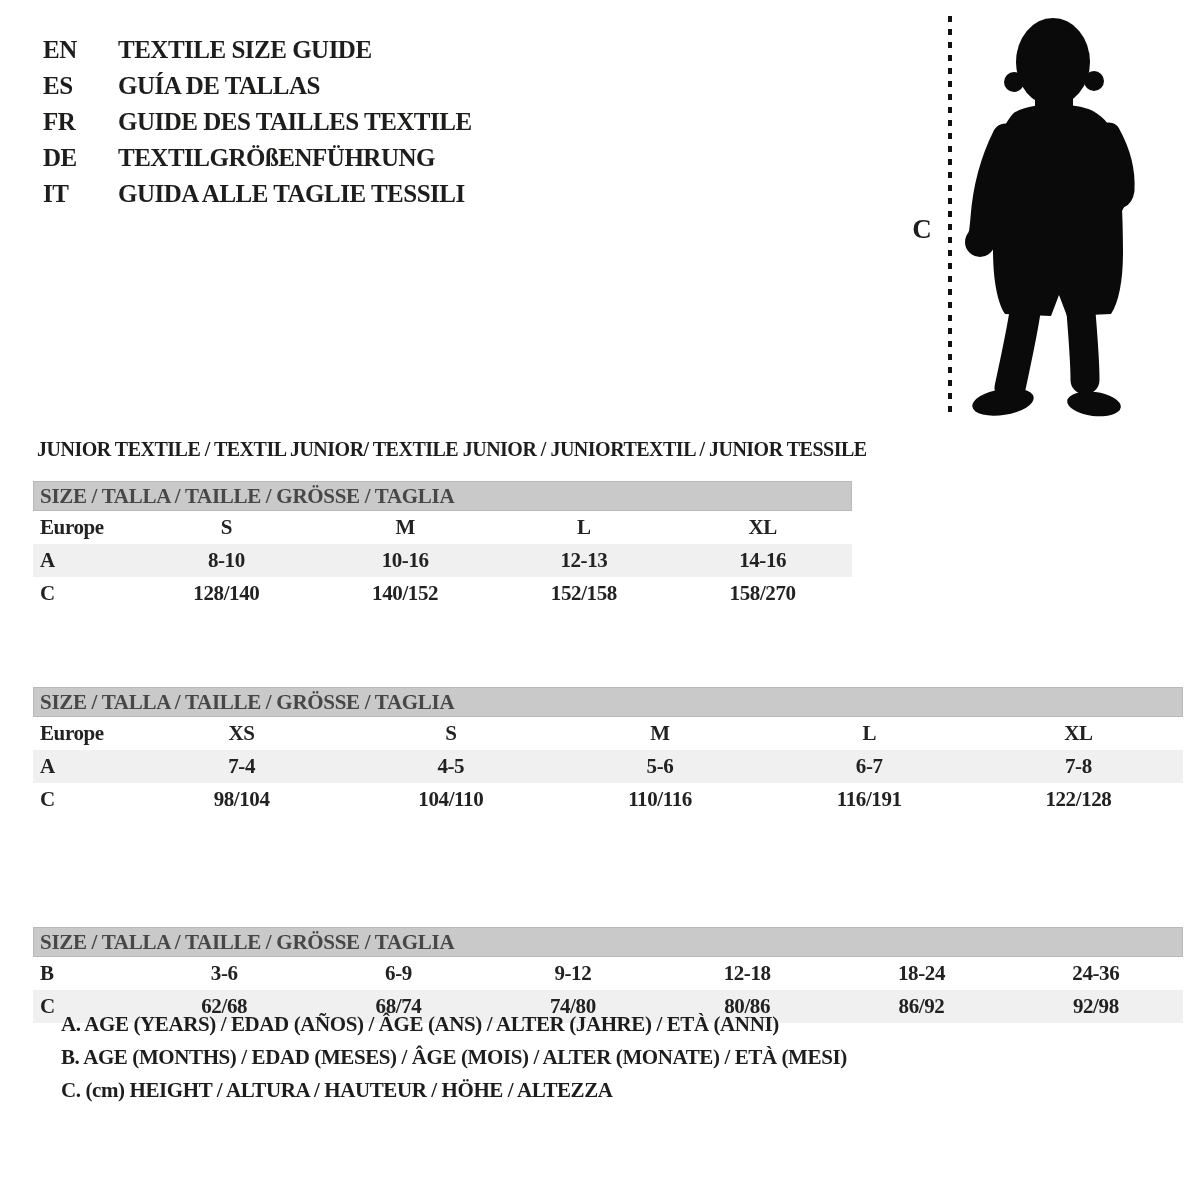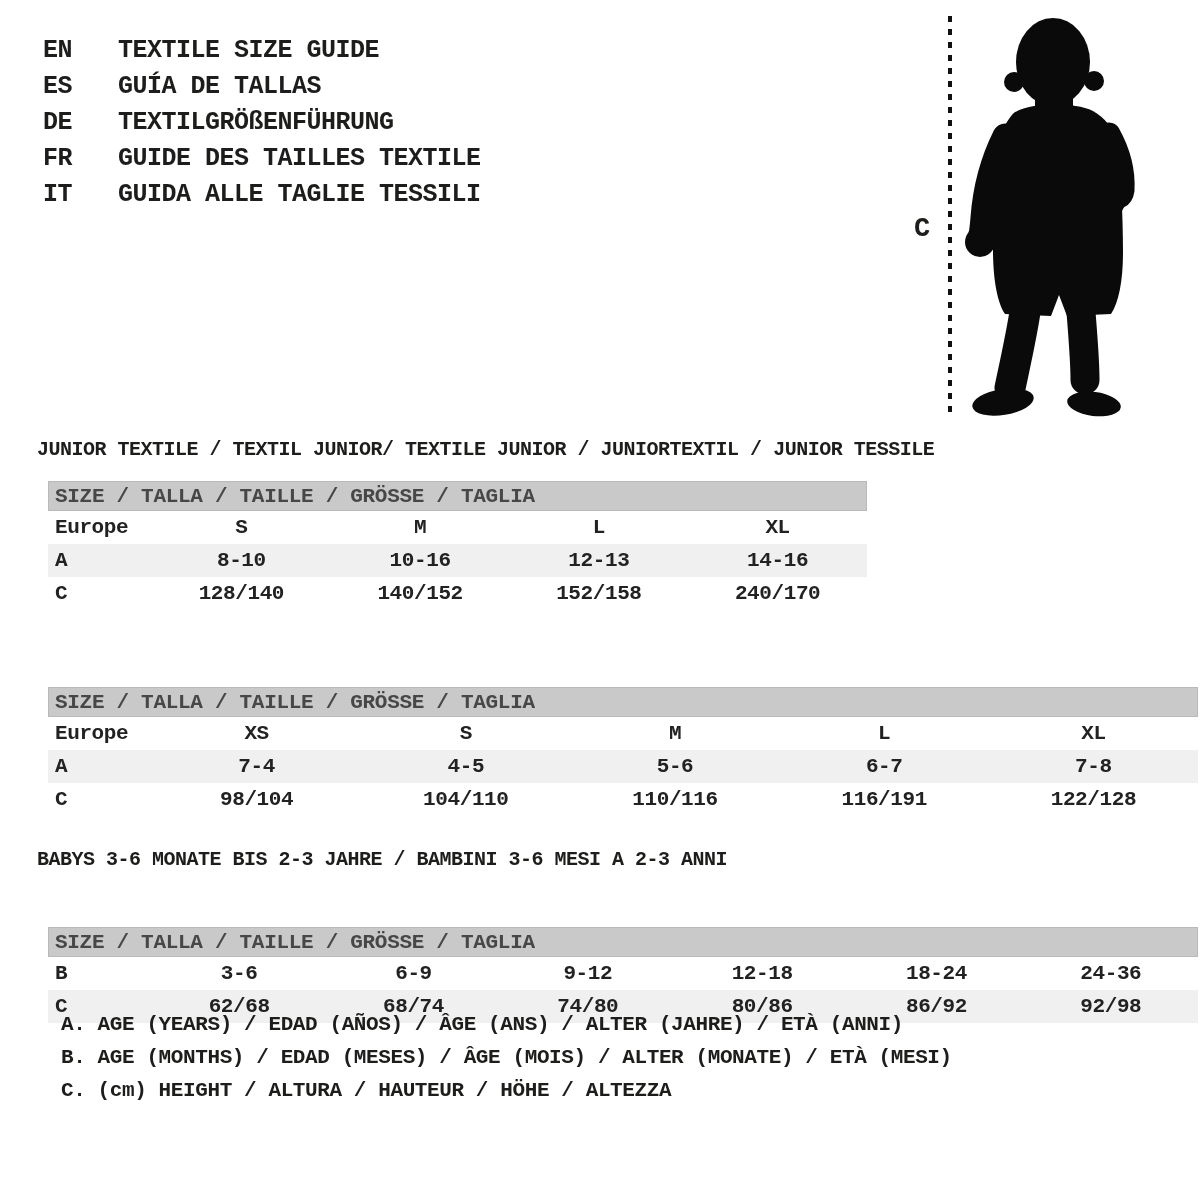--- a/index.html
+++ b/index.html
@@ -1,46 +1,46 @@
 <!DOCTYPE html>
 <html><head>
 <meta charset="utf-8">
 <style>
   html,body{margin:0;padding:0;background:#ffffff;}
   .page{
     position:relative;
     width:1200px;height:1200px;
     background:#ffffff;
-    font-family:Liberation Mono, monospace;
+    font-family:Liberation Serif, serif;
     color:#1d1d1b;
     overflow:hidden;
   }
   
   .lang-block{position:absolute;left:43px;top:32px;}
   .lang-row{display:flex;height:36px;align-items:center;
     font-size:25px;font-weight:bold;letter-spacing:-0.5px;}
   .lang-code{width:75px;}
   .lang-title{white-space:nowrap;}
   
   .measure-line{position:absolute;left:946px;top:16px;}
   .measure-label{position:absolute;left:908px;top:214px;width:28px;
     font-size:27px;font-weight:bold;text-align:center;}
   .silhouette{position:absolute;left:963px;top:14px;}
   
   .sec-title{position:absolute;font-size:20px;font-weight:bold;
     letter-spacing:-0.5px;white-space:nowrap;}
   .sec-title .sub{font-size:0.62em;vertical-align:-0.12em;}
   .sec-title.two-line{white-space:normal;line-height:36px;}
   
-  .stable{position:absolute;margin-left:15px;}
+  .stable{position:absolute;}
   .size-bar{height:30px;background:#c9c9c9;display:flex;align-items:center;
     padding-left:7px;font-size:21px;font-weight:bold;color:#474747;
     letter-spacing:-0.3px;box-shadow:inset 0 0 0 1px #b9b9b9;box-sizing:border-box;}
   .trow{display:flex;height:33px;align-items:center;font-size:21px;
-    font-weight:bold;letter-spacing:-0.4px;color:#222222;}
+    font-weight:bold;letter-spacing:-0.4px;color:#222222;justify-content:center;}
   .trow .lbl{width:104px;padding-left:7px;box-sizing:border-box;text-align:left;}
   .trow .cell{flex:1;text-align:center;}
   .row-alt{background:#f0f0f0;}
   
   .legend{position:absolute;left:37px;top:1008px;margin-left:24px;}
   .legend-line{font-size:21px;font-weight:bold;letter-spacing:-0.4px;
     line-height:33px;white-space:nowrap;}
 </style>
 </head>
 <body>
@@ -50,26 +50,26 @@
   <div class="lang-block">
     <div class="lang-row">
       <span class="lang-code">EN</span>
       <span class="lang-title">TEXTILE SIZE GUIDE</span>
     </div>
     <div class="lang-row">
       <span class="lang-code">ES</span>
       <span class="lang-title">GUÍA DE TALLAS</span>
     </div>
     <div class="lang-row">
+      <span class="lang-code">FR</span>
+      <span class="lang-title">GUIDE DES TAILLES TEXTILE</span>
+    </div>
+    <div class="lang-row">
       <span class="lang-code">DE</span>
       <span class="lang-title">TEXTILGRÖßENFÜHRUNG</span>
-    </div>
-    <div class="lang-row">
-      <span class="lang-code">FR</span>
-      <span class="lang-title">GUIDE DES TAILLES TEXTILE</span>
     </div>
     <div class="lang-row">
       <span class="lang-code">IT</span>
       <span class="lang-title">GUIDA ALLE TAGLIE TESSILI</span>
     </div>
   </div>
 
   <div class="measure-line">
     <svg width="8" height="402" aria-hidden="true">
       <line x1="4" y1="0" x2="4" y2="402" stroke="#111111" stroke-width="4" stroke-dasharray="6 7"></line>
@@ -115,21 +115,21 @@
       <span class="cell">8-10</span>
       <span class="cell">10-16</span>
       <span class="cell">12-13</span>
       <span class="cell">14-16</span>
     </div>
     <div class="trow">
       <span class="lbl">C</span>
       <span class="cell">128/140</span>
       <span class="cell">140/152</span>
       <span class="cell">152/158</span>
-      <span class="cell">240/170</span>
+      <span class="cell">158/270</span>
     </div>
   </div>
 
   <div class="stable" style="left:33px;top:687px;width:1150px;">
     <div class="size-bar">SIZE / TALLA / TAILLE / GRÖSSE / TAGLIA</div>
     <div class="trow">
       <span class="lbl">Europe</span>
       <span class="cell">XS</span>
       <span class="cell">S</span>
       <span class="cell">M</span>
@@ -148,21 +148,20 @@
       <span class="lbl">C</span>
       <span class="cell">98/104</span>
       <span class="cell">104/110</span>
       <span class="cell">110/116</span>
       <span class="cell">116/191</span>
       <span class="cell">122/128</span>
     </div>
   </div>
 
   <div class="sec-title two-line" style="left:37px;top:842px;width:1000px;">
-    <div>BABYS 3-6 MONATE BIS 2-3 JAHRE / BAMBINI 3-6 MESI A 2-3 ANNI</div>
   </div>
   <div class="stable" style="left:33px;top:927px;width:1150px;">
     <div class="size-bar">SIZE / TALLA / TAILLE / GRÖSSE / TAGLIA</div>
     <div class="trow">
       <span class="lbl">B</span>
       <span class="cell">3-6</span>
       <span class="cell">6-9</span>
       <span class="cell">9-12</span>
       <span class="cell">12-18</span>
       <span class="cell">18-24</span>

